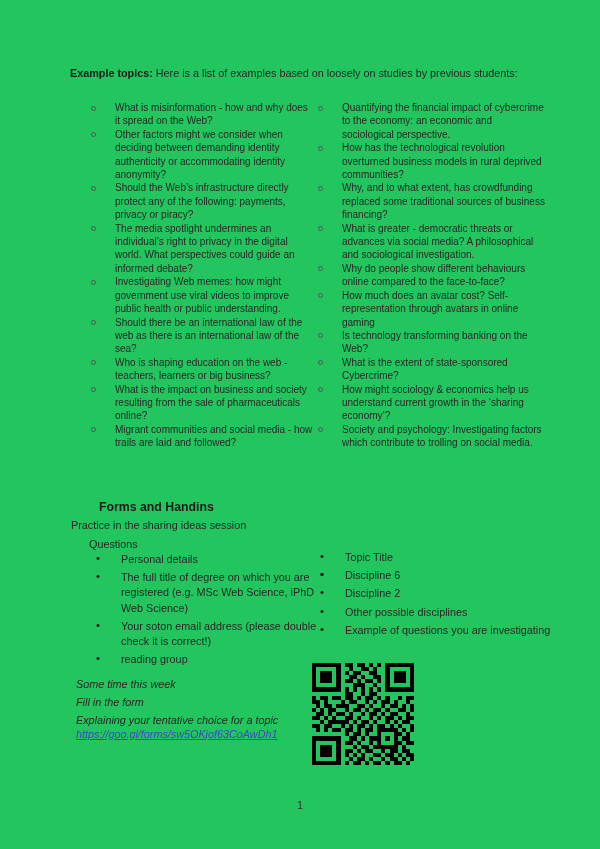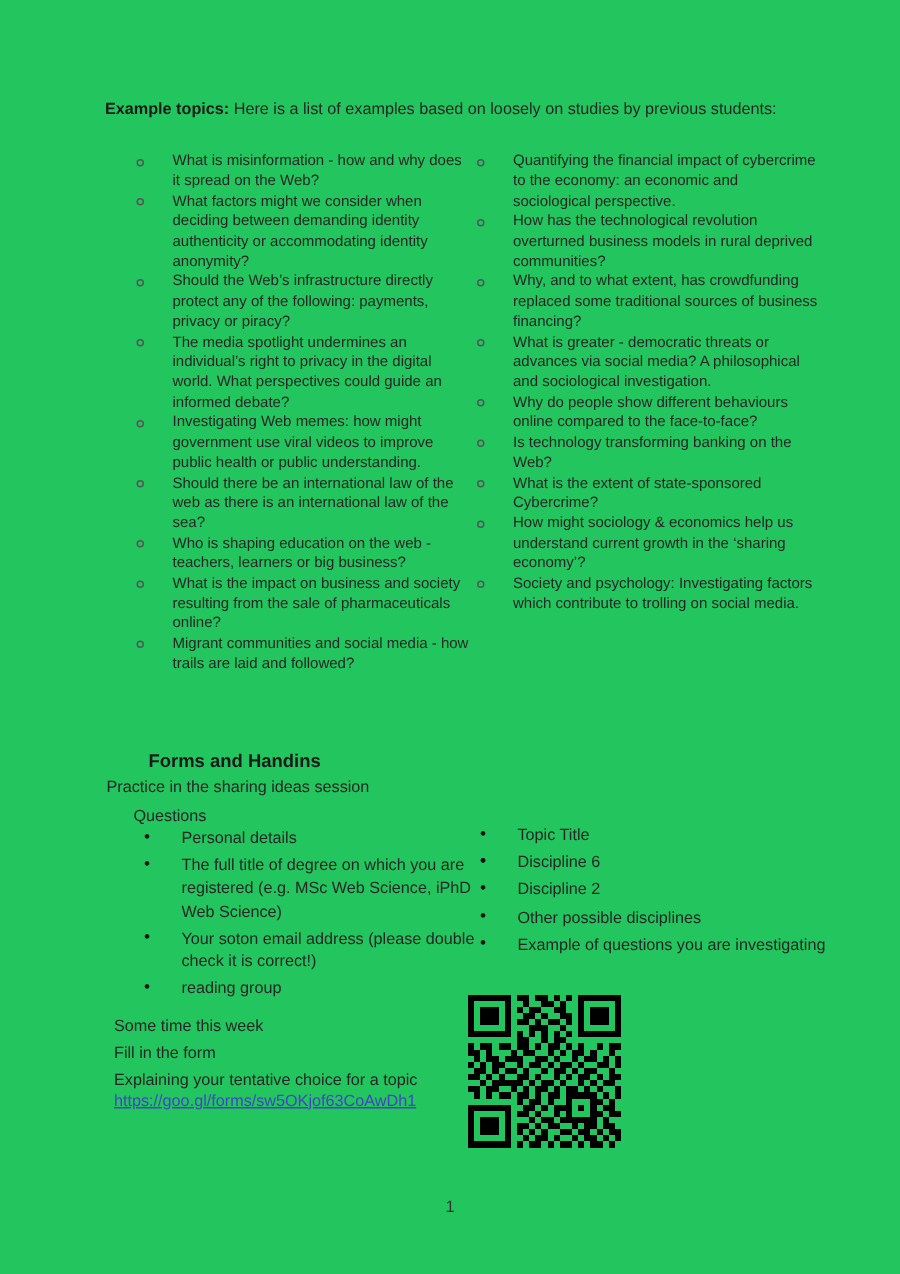--- a/index.html
+++ b/index.html
@@ -30,21 +30,21 @@
 
   
   ul.qlist { list-style:none; margin:0; padding:0; font-size:10.8px; line-height:15.2px; }
   ul.qlist li { position:relative; padding-left:27px; margin-bottom:3px; }
   .bullet-dot { position:absolute; left:2px; top:-1px; font-size:11.5px; color:#111; }
   .q-left  { left:94px;  top:552px; width:240px; }
   .q-right { left:318px; top:550px; width:240px; }
 
   
   .footer-block { left:76px; top:678px; width:230px; font-size:10.8px; line-height:13.5px; }
-  .footer-block p { margin:0 0 4.5px 0; }
+  .footer-block p { margin:0 0 4.5px 0;font-style:italic; }
   .footer-block .link-line { margin-top:2px; }
   a.form-link { text-decoration:underline; }
 
   
   .qr { left:312px; top:661px; width:102px; height:106px; }
   .qr svg { display:block; width:100%; height:100%; }
 
   
   .page-number { left:0; top:799px; width:600px; text-align:center; font-size:11px; color:#333; }
 </style>
@@ -52,35 +52,36 @@
 <body>
 
 <div class="page">
 
   <div class="abs topics-header">
     <span class="b">Example topics:</span><span> Here is a list of examples based on loosely on studies by previous students:</span>
   </div>
 
   <ul class="abs toplist topics-left">
       <li><span class="bullet-circle"></span><span>What is misinformation -  how and why does it spread on the Web?</span></li>
-      <li><span class="bullet-circle"></span><span>What factors might we consider when deciding between demanding identity authenticity or accommodating identity anonymity?</span></li>
+      <li><span class="bullet-circle"></span><span>Other factors might we consider when deciding between demanding identity authenticity or accommodating identity anonymity?</span></li>
       <li><span class="bullet-circle"></span><span>Should the Web’s infrastructure directly protect any of the following: payments, privacy or piracy?</span></li>
       <li><span class="bullet-circle"></span><span>The media spotlight undermines an individual’s right to privacy in the digital world. What perspectives could guide an informed debate?</span></li>
       <li><span class="bullet-circle"></span><span>Investigating Web memes: how might government use viral videos to improve public health or public understanding.</span></li>
       <li><span class="bullet-circle"></span><span>Should there be an international law of the web as there is an international law of the sea?</span></li>
       <li><span class="bullet-circle"></span><span>Who is shaping education on the web - teachers,  learners or big business?</span></li>
       <li><span class="bullet-circle"></span><span>What is the impact on business and society resulting from the sale of pharmaceuticals online?</span></li>
       <li><span class="bullet-circle"></span><span>Migrant communities and social media - how trails are laid and followed?</span></li>
     </ul>
   <ul class="abs toplist topics-right">
       <li><span class="bullet-circle"></span><span>Quantifying the financial impact of cybercrime to the economy: an economic and sociological perspective.</span></li>
       <li><span class="bullet-circle"></span><span>How has the technological revolution overturned business models in rural deprived communities?</span></li>
       <li><span class="bullet-circle"></span><span>Why, and to what extent, has crowdfunding replaced some traditional sources of business financing?</span></li>
       <li><span class="bullet-circle"></span><span>What is greater - democratic threats or advances via social media? A philosophical and sociological investigation.</span></li>
       <li><span class="bullet-circle"></span><span>Why do people show different behaviours online compared to the face-to-face?</span></li>
+      <li><span class="bullet-circle"></span><span>How much does an avatar cost? Self-representation through avatars in online gaming</span></li>
       <li><span class="bullet-circle"></span><span>Is technology transforming banking on the Web?</span></li>
       <li><span class="bullet-circle"></span><span>What is the extent of state-sponsored Cybercrime?</span></li>
       <li><span class="bullet-circle"></span><span>How might sociology &amp; economics help us understand current growth in the ‘sharing economy’?</span></li>
       <li><span class="bullet-circle"></span><span>Society and psychology: Investigating factors which contribute to trolling on social media.</span></li>
     </ul>
 
   <div class="abs forms-heading">Forms and Handins</div>
   <div class="abs forms-sub">Practice in the sharing ideas session</div>
   <div class="abs questions-label">Questions</div>
 

